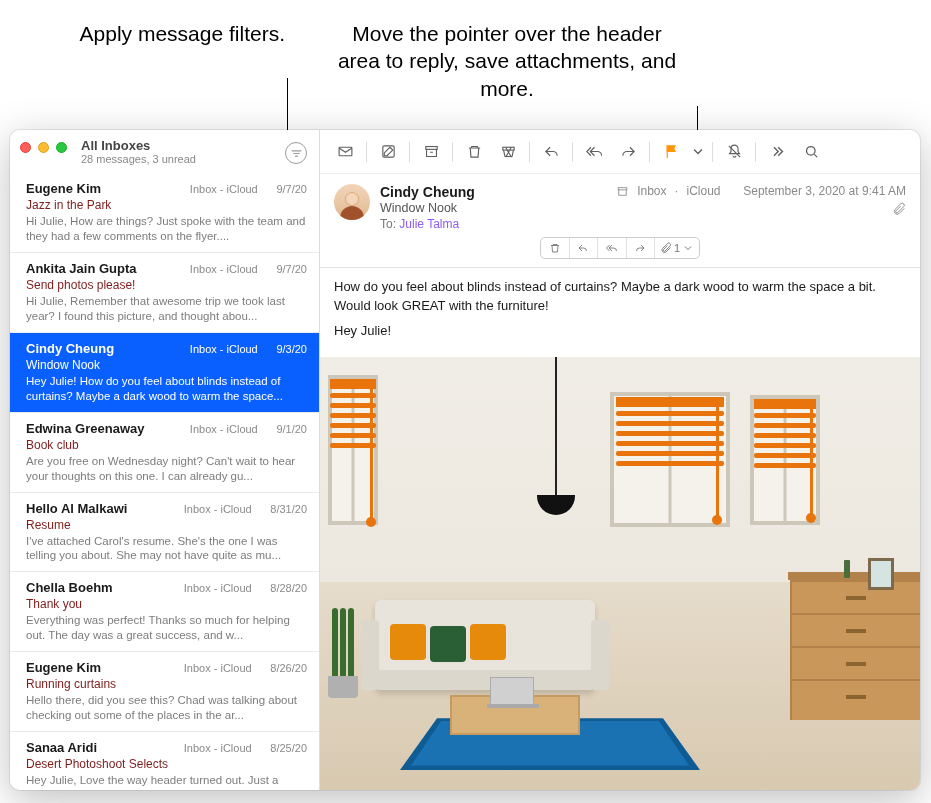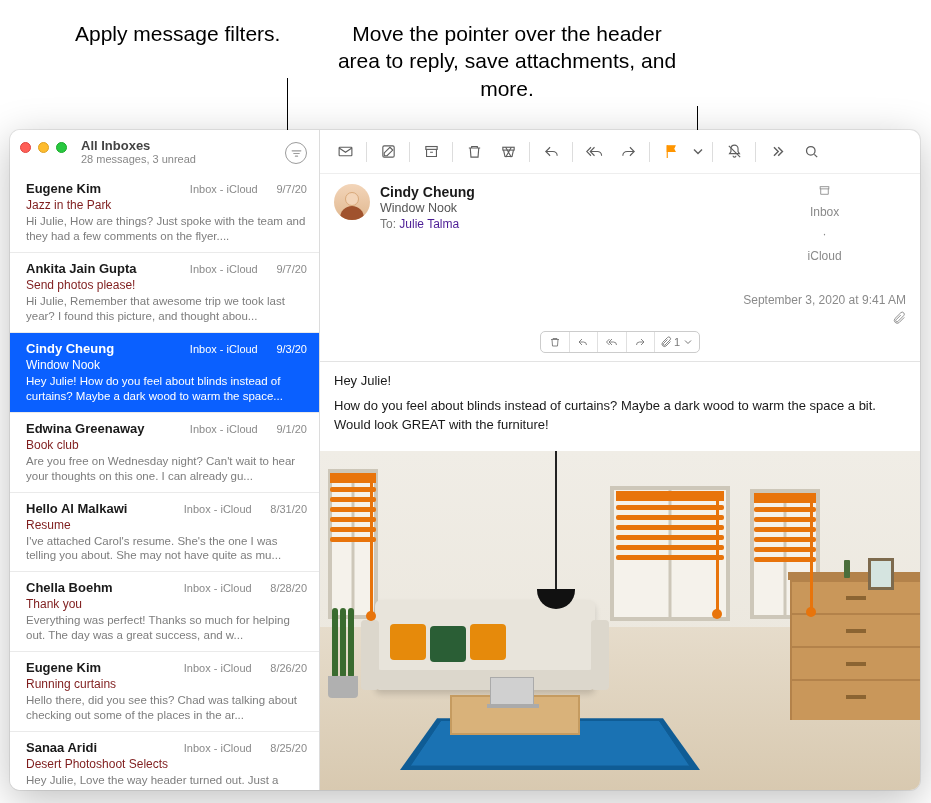--- a/index.html
+++ b/index.html
@@ -16,20 +16,21 @@
   pointer-events: none;
   font-size: 21px;
   color: #000;
   line-height: 1.3;
 }
 .callout-left {
   position: absolute;
   top: 20px;
   left: 75px;
   width: 210px;
+  text-align: right;
 }
 .callout-right {
   position: absolute;
   top: 20px;
   left: 332px;
   width: 350px;
   text-align: center;
 }
 .callout-line-left {
   position: absolute;
@@ -179,22 +180,22 @@
   position: absolute; top: 8px;
 }
 .avatar-body {
   width: 24px; height: 14px; border-radius: 12px 12px 0 0;
   background: #a0522d; position: absolute; bottom: 0;
 }
 .hdr-text { flex: 1; }
 .hdr-sender { font-weight: 700; font-size: 14px; color: #1a1a1a; }
 .hdr-subject { font-size: 12.5px; color: #555; margin-top: 1px; }
 .hdr-to { font-size: 12px; color: #777; margin-top: 2px; }
-.hdr-to-name { color: #4c1d95; }
-.hdr-meta { display: flex; gap: 8px; align-items: center; font-size: 12px; color: #8a8a8a; white-space: nowrap; flex-direction: column; }
+.hdr-to-name { color: #8b5cf6; }
+.hdr-meta { display: flex; gap: 8px; align-items: center; font-size: 12px; color: #8a8a8a; white-space: nowrap; }
 .hdr-meta .mailbox-icon { width: 13px; height: 13px; }
 .hdr-date { font-size: 12px; color: #8a8a8a; }
 .hdr-attach-icon { width: 14px; height: 14px; color: #8a8a8a; margin-left: 8px; }
 .hdr-right { display: flex; flex-direction: column; align-items: flex-end; gap: 4px; }
 
 .hover-toolbar {
   margin: 6px auto 0 auto;
   width: 160px;
   height: 22px;
   border: 1px solid #ccc;
@@ -536,22 +537,22 @@
           <span>1</span>
           <svg class="chev-down" viewBox="0 0 24 24" fill="none" stroke="currentColor" stroke-width="2">
               <path d="M6 9l6 6 6-6"></path>
             </svg>
         </div>
       </div>
     </div>
 
     <div class="body">
       <div class="body-text">
+        <p>How do you feel about blinds instead of curtains? Maybe a dark wood to warm the space a bit. Would look GREAT with the furniture!</p>
         <p>Hey Julie!</p>
-        <p>How do you feel about blinds instead of curtains? Maybe a dark wood to warm the space a bit. Would look GREAT with the furniture!</p>
       </div>
       <div class="photo">
         <div class="wall"></div>
         <div class="floor"></div>
         <div class="window w1"></div>
         <div class="window w2"></div>
         <div class="window w3"></div>
         <div class="rug"></div>
         <div class="sofa"></div>
         <div class="cushion c1"></div>

